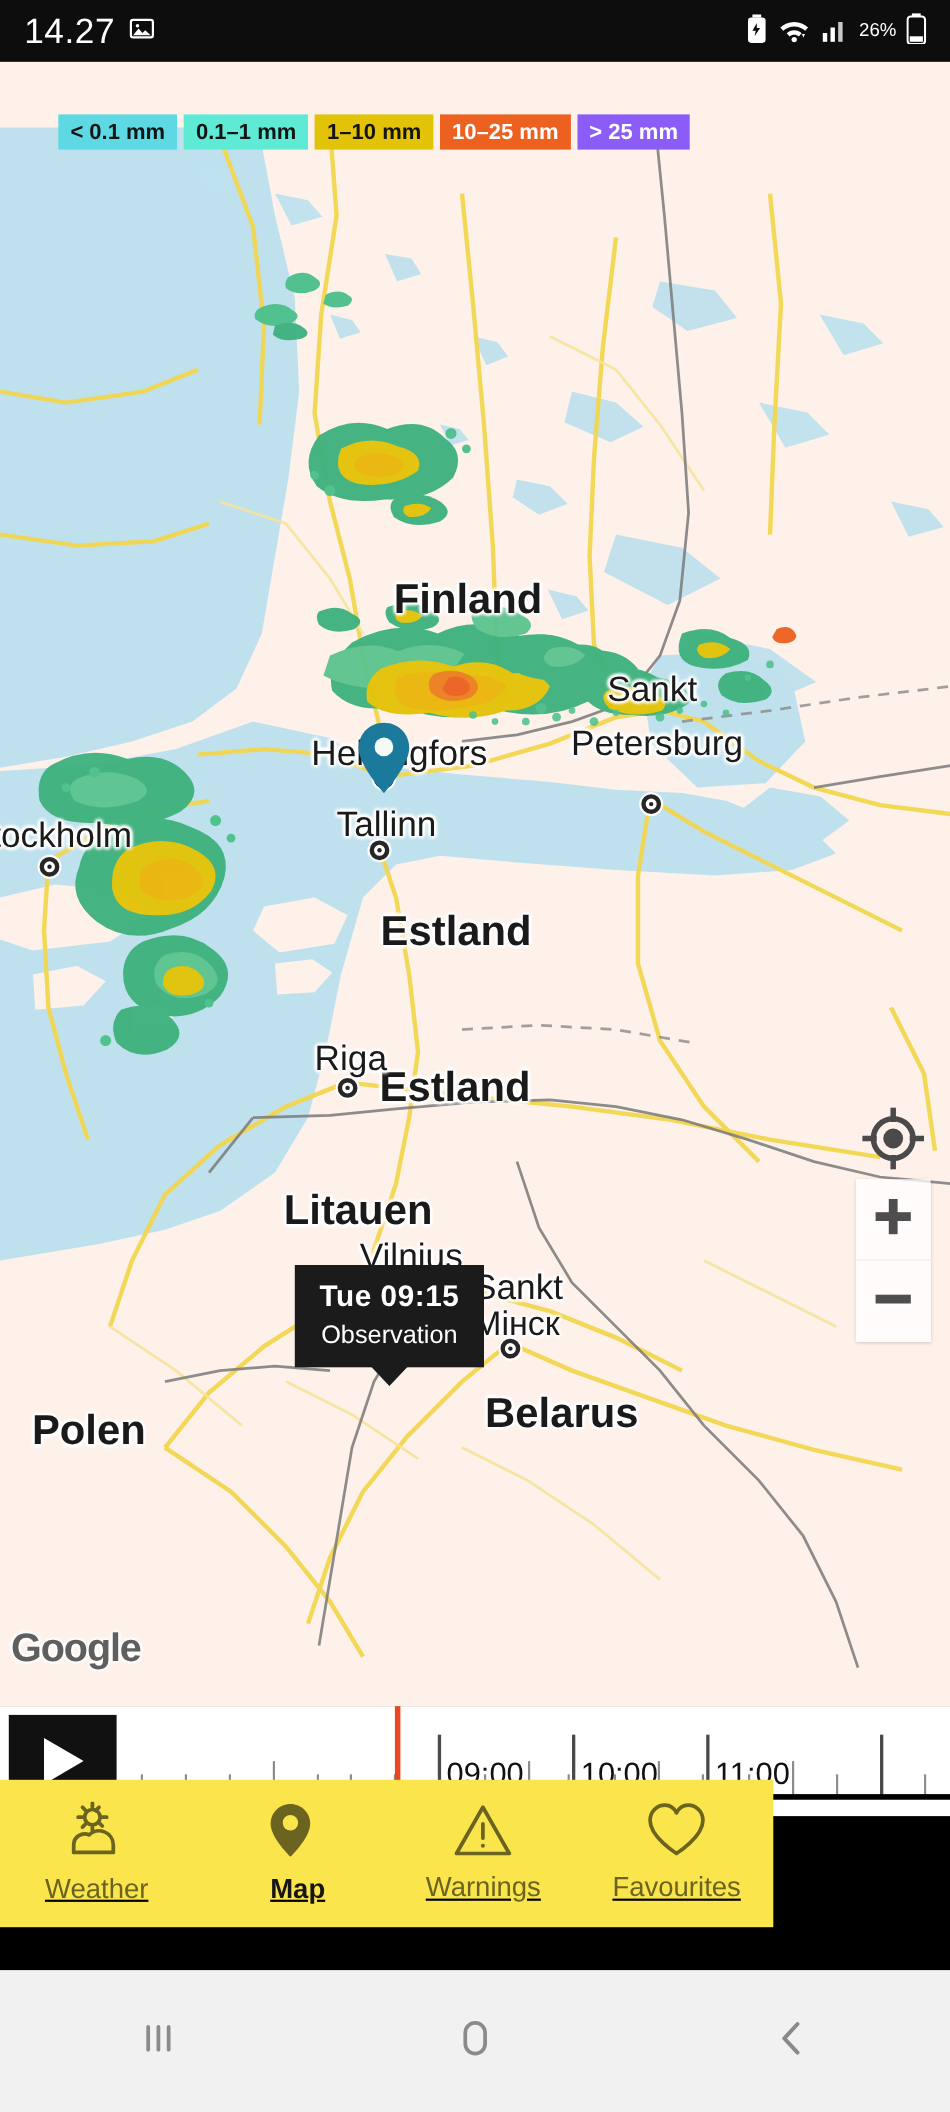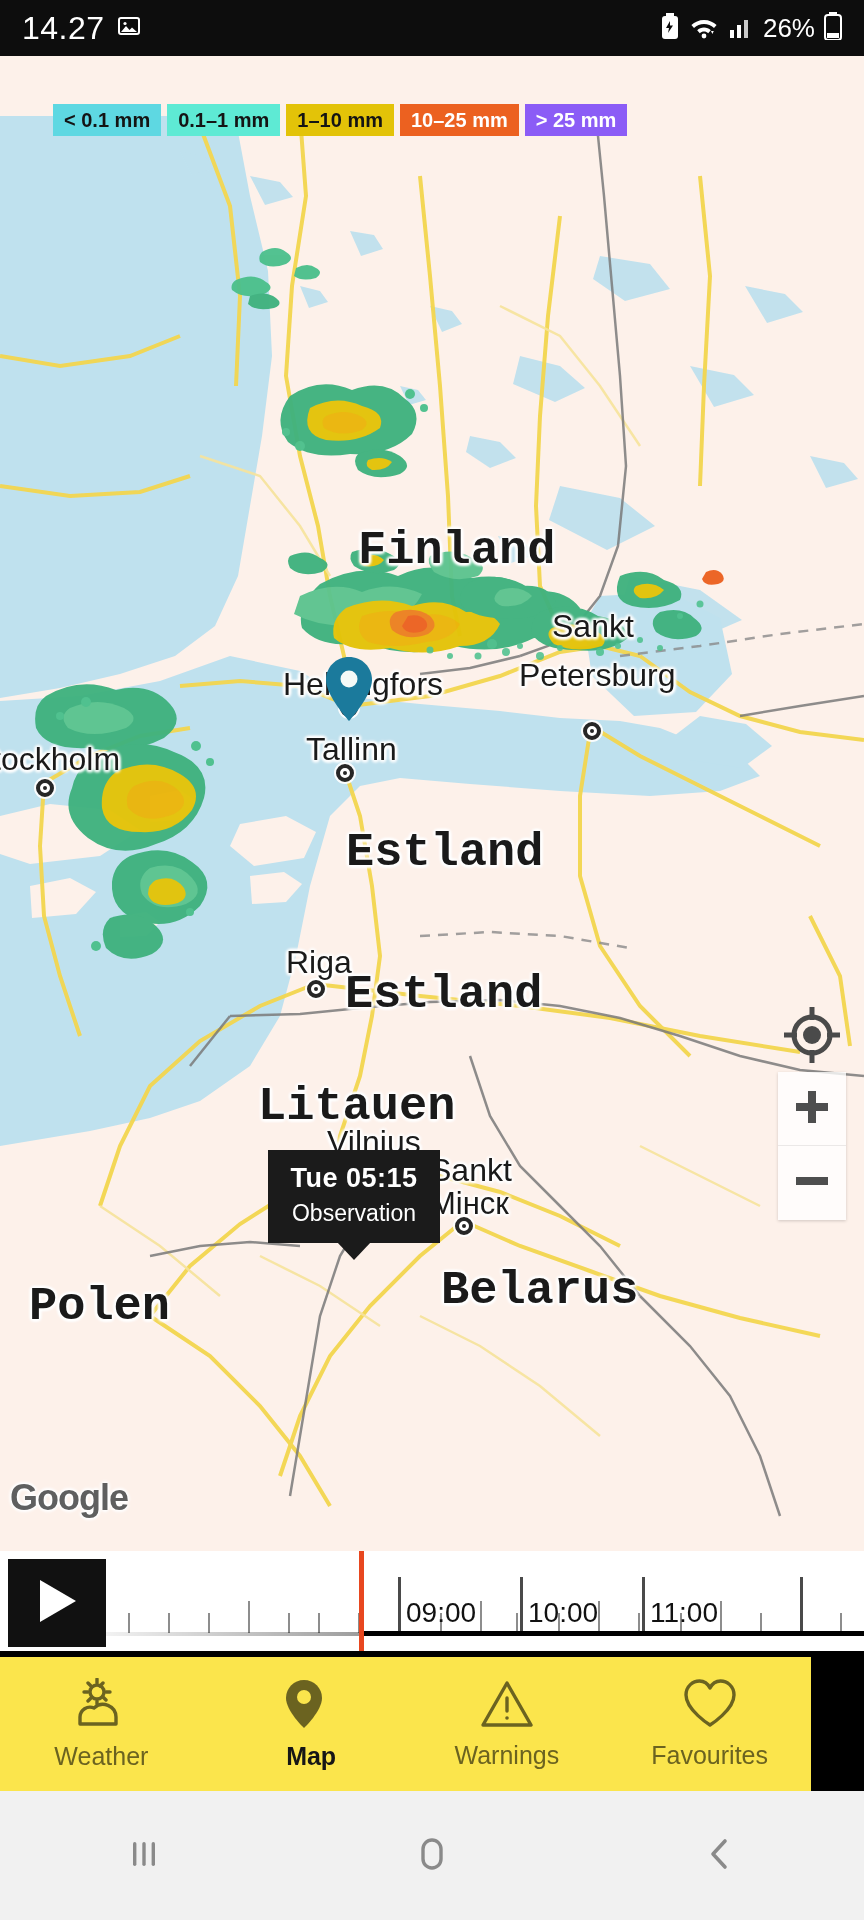--- a/index.html
+++ b/index.html
@@ -8,21 +8,21 @@
 
   
   .statusbar{
     position:absolute; top:0; left:0; width:864px; height:56px;
     background:#0d0d0d; color:#fff; display:flex; align-items:center;
     padding:0 22px; z-index:60;
   }
   .sb-time{ font-size:32px; letter-spacing:.5px; }
   .sb-left{ display:flex; align-items:center; gap:12px; }
   .sb-right{ margin-left:auto; display:flex; align-items:center; gap:9px; }
-  .sb-pct{ font-size:26px; }
+  .sb-pct{ font-size:17px; }
 
   
   .map{
     position:absolute; top:56px; left:0; width:864px; height:1495px;
     background:#fdf1ea; overflow:hidden;
   }
   .map-canvas{ position:absolute; inset:0; }
 
   
   .legend{
@@ -32,21 +32,21 @@
     height:32px; display:flex; align-items:center; justify-content:center;
     font-size:20px; font-weight:bold; padding:0 11px; white-space:nowrap;
   }
 
   
   .mlabel{
     position:absolute; color:#1a1a1a; white-space:nowrap; z-index:14;
     text-shadow: 2px 0 3px #fff, -2px 0 3px #fff, 0 2px 3px #fff, 0 -2px 3px #fff,
                  1.5px 1.5px 3px #fff, -1.5px -1.5px 3px #fff, 1.5px -1.5px 3px #fff, -1.5px 1.5px 3px #fff;
   }
-  .country{ font-weight:bold; font-size:47px;font-family:Liberation Mono, monospace; }
+  .country{ font-weight:bold; font-size:38px; }
   .city{ font-weight:normal; font-size:32px; }
   .city-ru{ font-weight:normal; font-size:31px; }
   .citydot{
     position:absolute; width:18px; height:18px; border-radius:50%;
     border:4px solid #262626; background:#fff; z-index:15;
     box-shadow:0 0 0 2px rgba(255,255,255,.9);
   }
   .citydot::after{
     content:""; position:absolute; inset:3px; border-radius:50%; background:#262626;
   }
@@ -108,22 +108,22 @@
   .hlabel{
     position:absolute; bottom:22px; font-size:28px; color:#111; padding-left:8px;
   }
   .baseline{ position:absolute; left:0; right:0; bottom:15px; height:4px;
     background:linear-gradient(to right, rgba(0,0,0,.05) 0%, rgba(0,0,0,.45) 40%, rgba(0,0,0,.55) 100%); }
   .baseline-dark{ position:absolute; bottom:15px; height:5px; background:#000; }
   .playhead{ position:absolute; top:0; width:5px; background:#e8471f; z-index:5; }
 
   
   .appnav{
-    position:absolute; top:1657px; left:0; width:811px; height:134px;
-    background:#fbe54c; display:flex; z-index:45;
+    position:absolute; top:1618px; left:0; width:703px; height:134px;
+    background:#fbe54c; display:flex; z-index:45;text-decoration:underline;
   }
   .navitem{
     flex:1; display:flex; flex-direction:column; align-items:center;
     justify-content:center; gap:8px; color:#6b6320;
   }
   .navlabel{ font-size:25px; }
   .navitem.active .navlabel{ color:#161616; font-weight:bold;margin-left:14px; }
 
   
   .sysnav{
@@ -436,21 +436,21 @@
     <div class="mapctrl-btn">
       <span>
         <svg width="40" height="40" viewBox="0 0 40 40">
             <rect x="4" y="16" width="32" height="8" fill="#4e4e4e"></rect>
           </svg>
       </span>
     </div>
   </div>
 
   <div class="tooltip">
-    <div class="tt-time">Tue 05:15</div>
+    <div class="tt-time">Tue 09:15</div>
     <div class="tt-sub">Observation</div>
     <div class="tt-arrow"></div>
   </div>
 </div>
 
 <div class="timeline">
   <div class="play-btn">
     <span>
       <svg width="42" height="46" viewBox="0 0 42 46">
           <path d="M4 2 L40 23 L4 44 Z" fill="#fff"></path>

